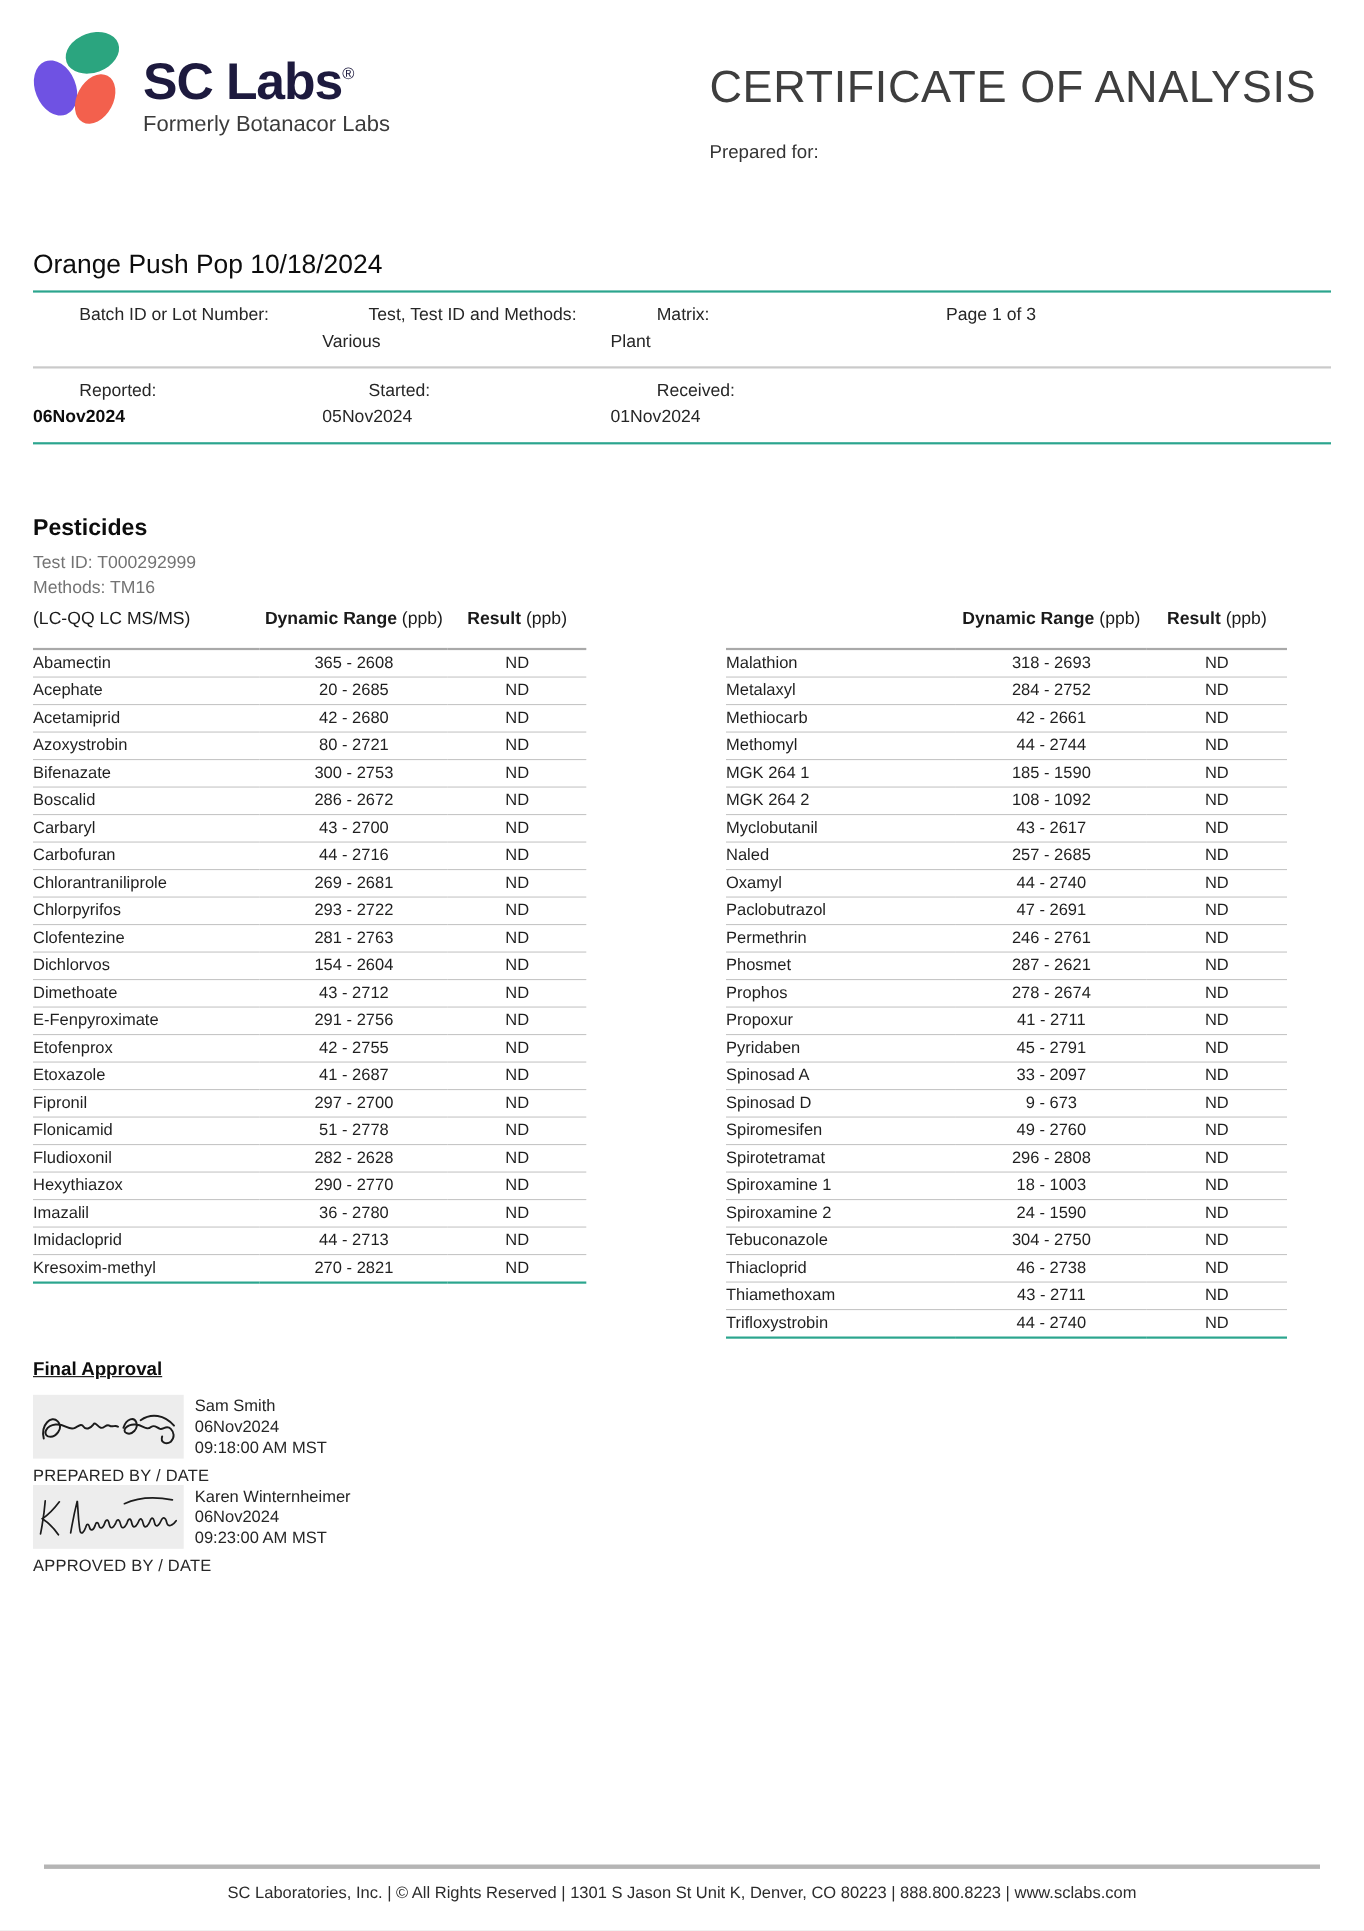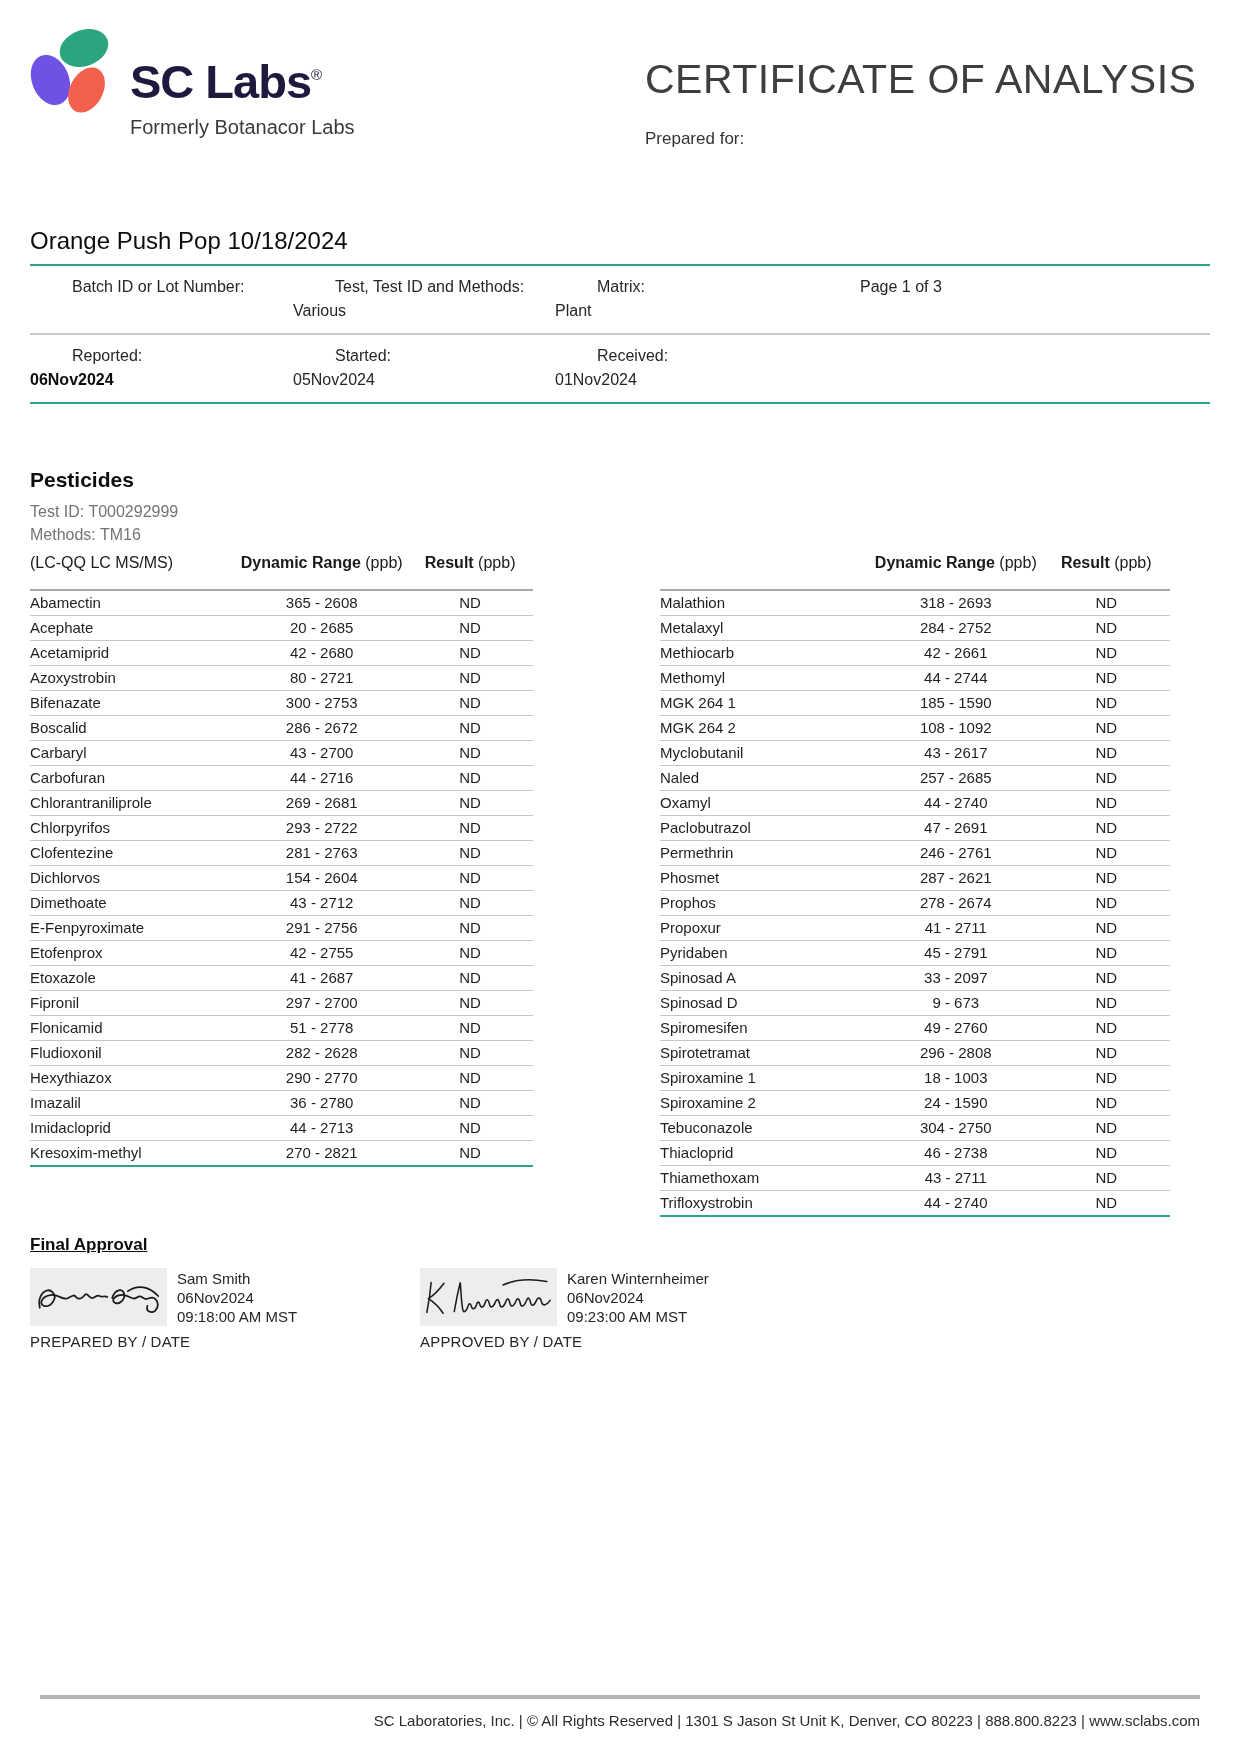--- a/index.html
+++ b/index.html
@@ -21,21 +21,21 @@
 
   
   .hdr{display:flex;justify-content:space-between;align-items:flex-start;padding:30px 30px 0 32px;}
   .brand{display:flex;align-items:flex-start;gap:14px;}
   .logomark{position:relative;width:84px;height:86px;flex:0 0 auto;}
   .logomark .blob{position:absolute;border-radius:50%;}
   .blob.purple{width:37px;height:52px;left:0;top:24px;transform:rotate(-22deg);}
   .blob.green{width:50px;height:36px;left:27px;top:0;transform:rotate(-20deg);}
   .blob.coral{width:33px;height:48px;left:38px;top:36px;transform:rotate(28deg);}
   .brand-text{padding-top:14px;}
-  .brand-name{font-size:47px;font-weight:700;color:var(--navy);letter-spacing:-1px;line-height:61px;}
+  .brand-name{font-size:47px;font-weight:700;color:var(--navy);letter-spacing:-1px;line-height:48px;}
   .brand-name sup{font-size:15px;font-weight:400;vertical-align:18px;letter-spacing:0;}
   .brand-tagline{font-size:20px;color:#3b3b3b;margin-top:4px;}
   .hdr-right{width:565px;padding-top:26px;}
   .coa-title{font-size:41px;font-weight:300;color:#3e3e3e;letter-spacing:0.5px;white-space:nowrap;}
   .prepared-for{font-size:17px;color:#333;margin-top:26px;}
 
   
   .sample{margin:78px 30px 0 30px;}
   .sample-title{font-size:24px;font-weight:400;color:#0d0d0d;margin-bottom:9px;}
   .info-table{border-top:2px solid var(--teal);border-bottom:2px solid var(--teal);}
@@ -61,32 +61,32 @@
   .ptable col.c-result{width:25%;}
   .ptable td{font-size:15px;color:#1f1f1f;padding:3px 0;line-height:18px;border-bottom:1px solid var(--gray-line);}
   .ptable td:first-child{text-align:left;}
   .ptable td:nth-child(2),.ptable td:nth-child(3),
   .ptable th:nth-child(2),.ptable th:nth-child(3){text-align:center;}
   .ptable tbody tr:last-child td{border-bottom:2px solid var(--teal);}
 
   
   .approval{margin:18px 30px 0 30px;}
   .approval h3{font-size:17px;font-weight:700;color:#0d0d0d;margin-bottom:13px;text-decoration:underline;}
-  .sig-row{display:flex;}
+  .sig-row{display:flex;flex-direction:column;}
   .sig-block{width:390px;}
   .sig-top{display:flex;gap:10px;}
   .sig-box{width:137px;height:58px;background:#ededed;flex:0 0 auto;display:flex;align-items:center;justify-content:center;}
   .sig-box svg{width:100%;height:100%;}
   .sig-meta{font-size:15px;color:#262626;line-height:19px;padding-top:1px;}
   .sig-label{font-size:15px;color:#262626;margin-top:7px;letter-spacing:0.2px;}
 
   
   .footer{position:absolute;left:40px;right:40px;bottom:26px;}
   .footer-rule{height:4px;background:#b5b5b5;}
-  .footer-text{text-align:right;font-size:15px;color:#2c2c2c;margin-top:13px;}
+  .footer-text{text-align:center;font-size:15px;color:#2c2c2c;margin-top:13px;}
 </style>
 </head>
 <body>
 
 <div class="page">
 
   <div class="hdr">
     <div class="brand">
       <div class="logomark">
         <span class="blob purple" style="background:#6F52E3"></span>

